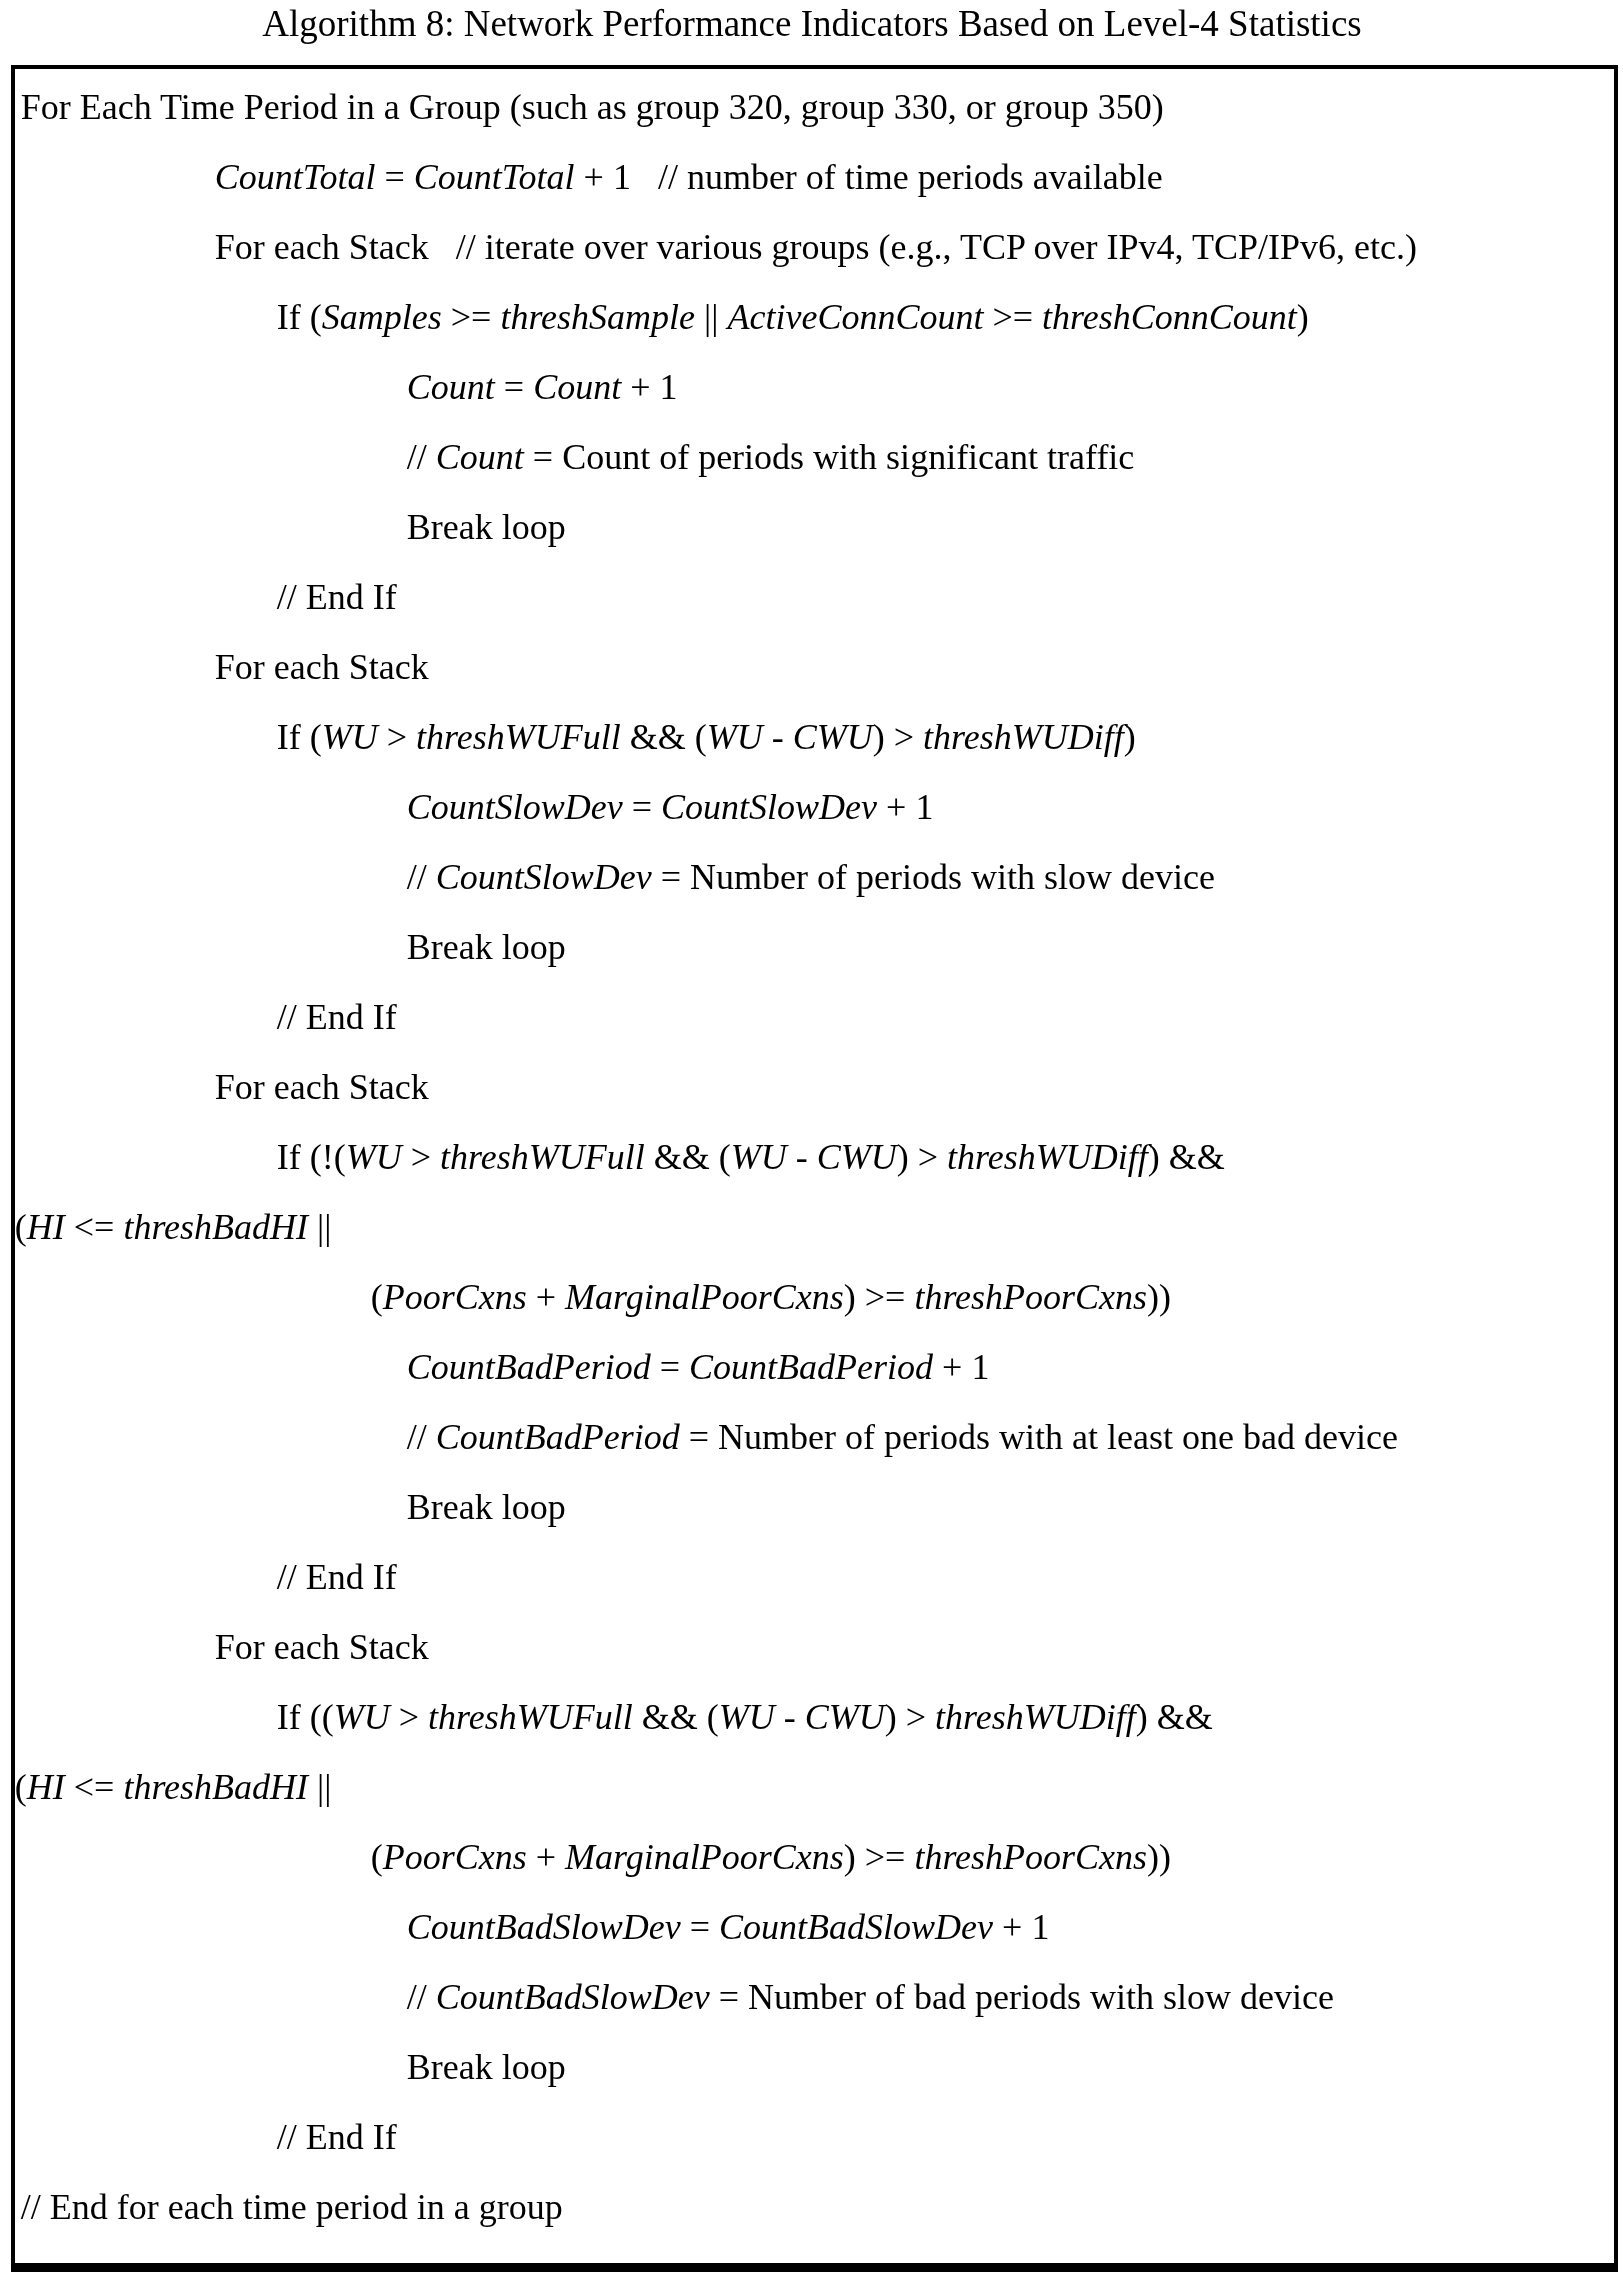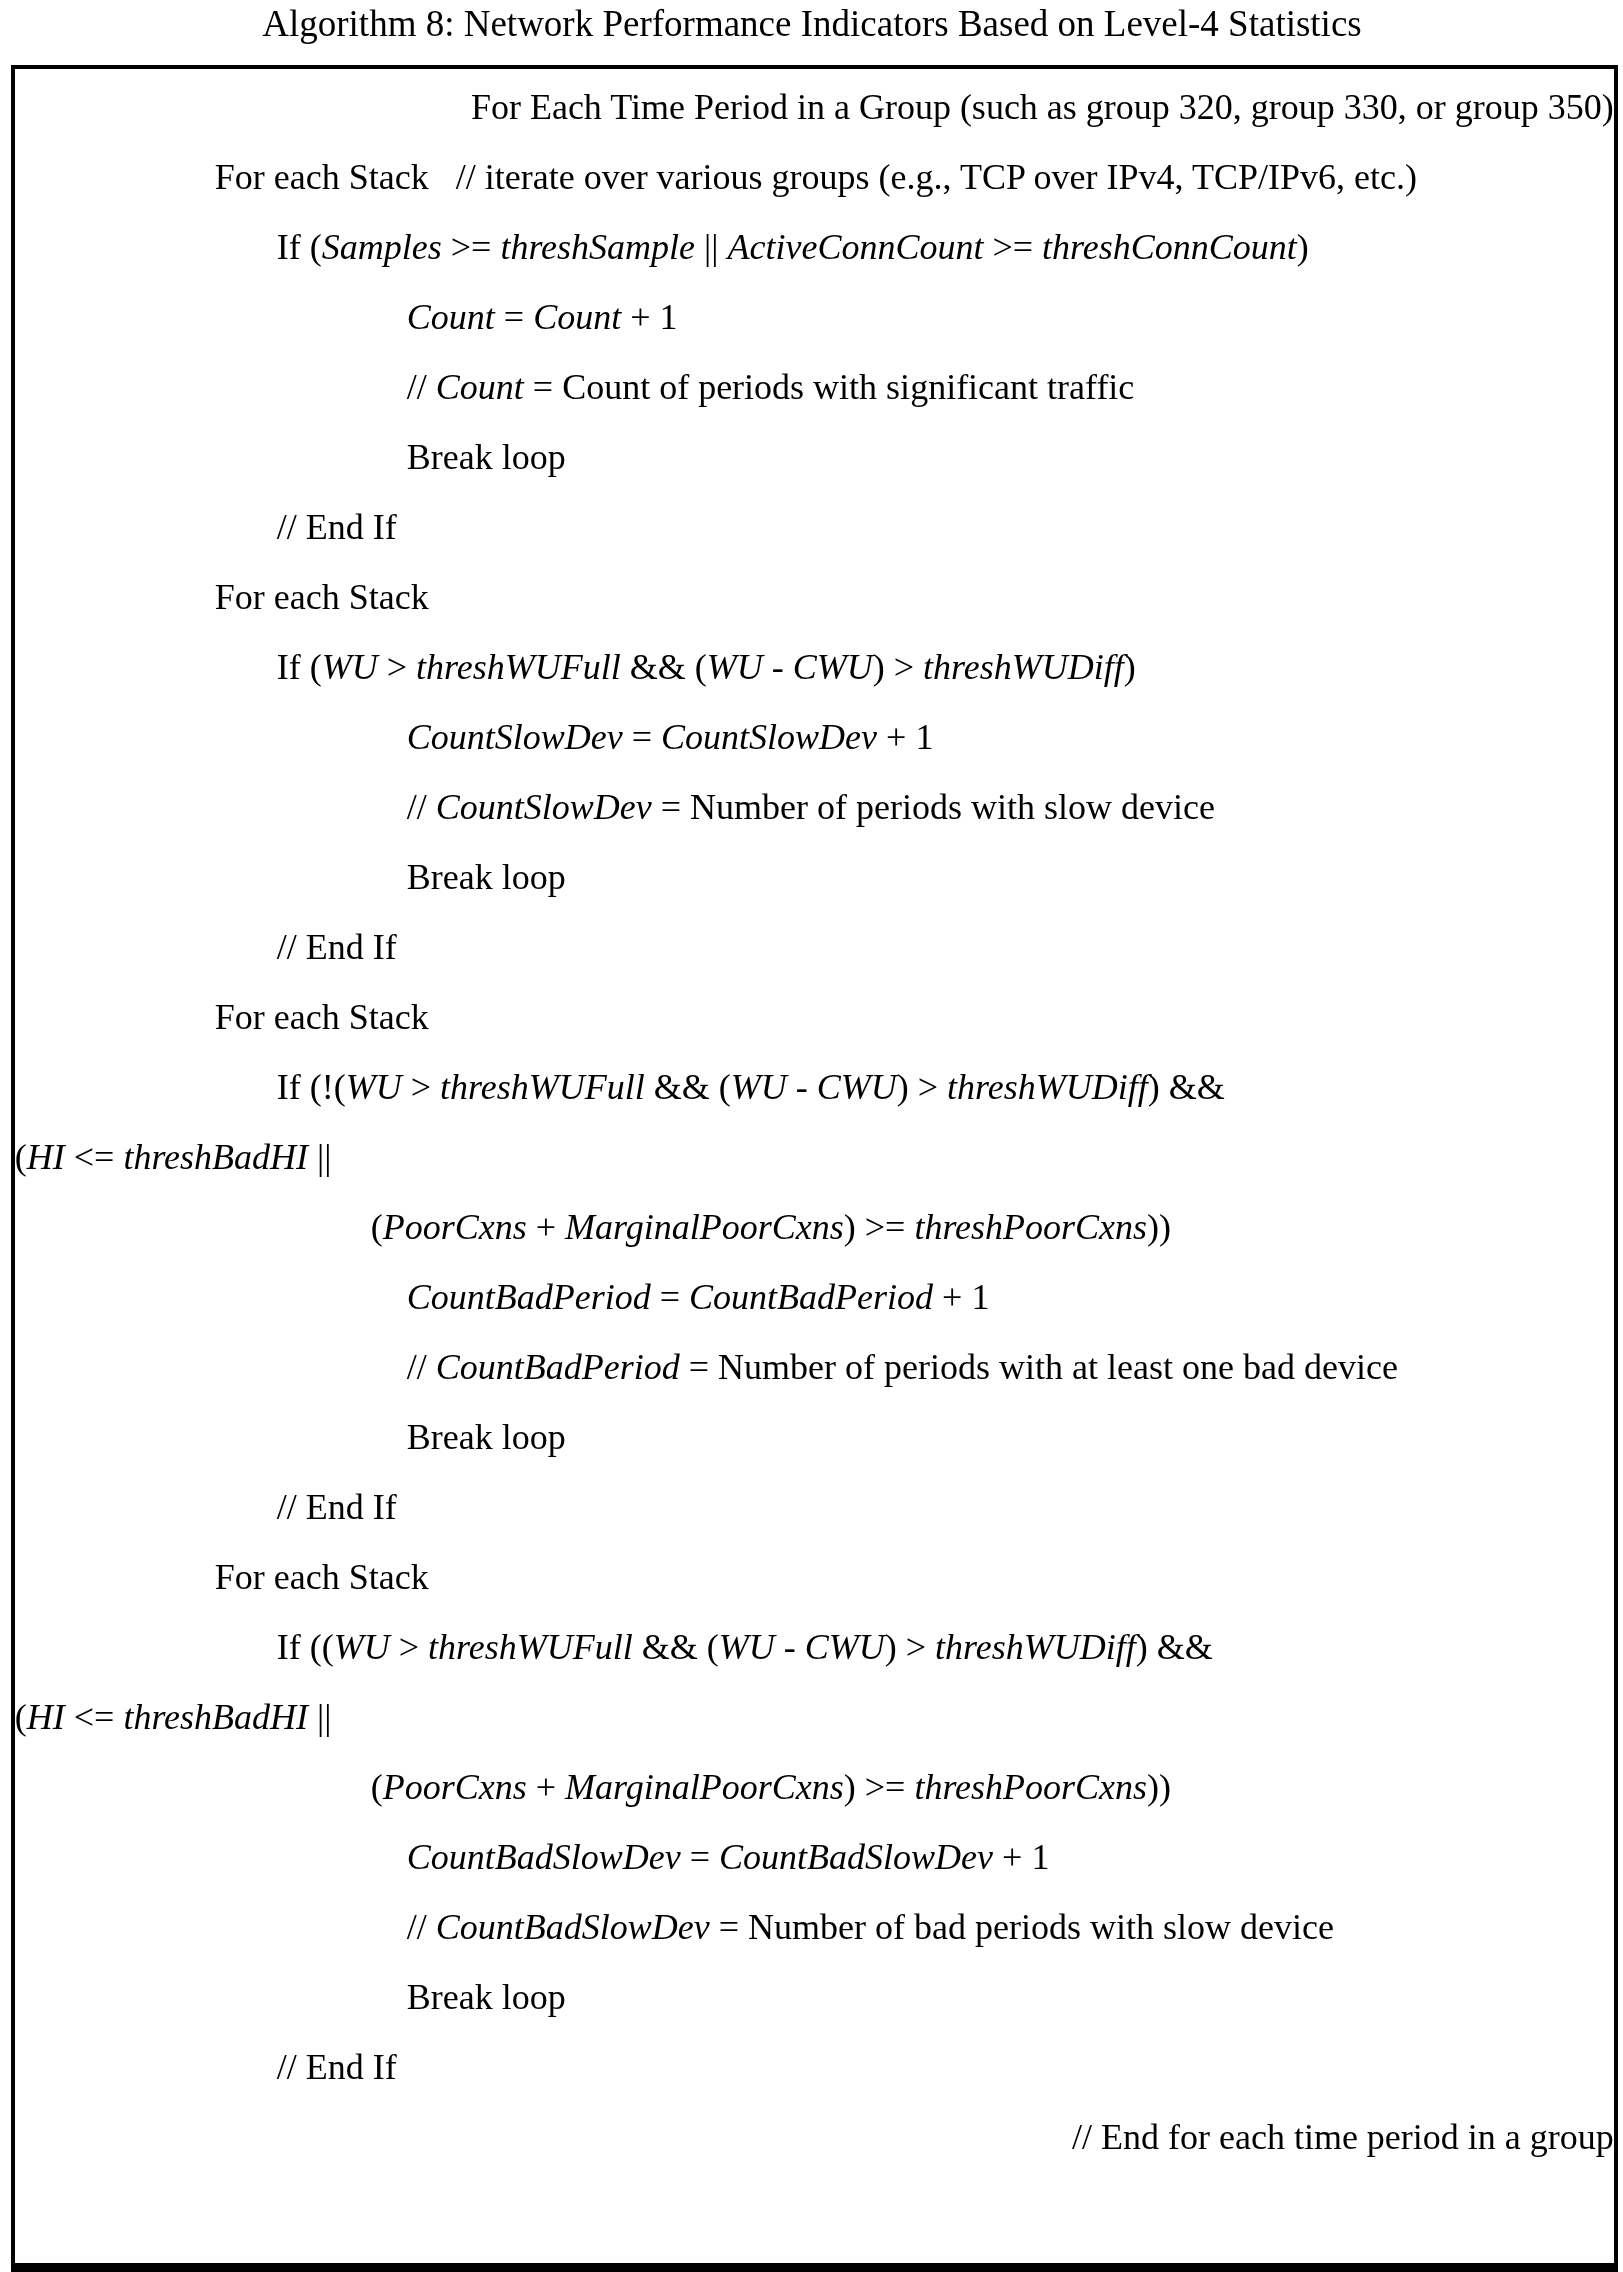--- a/index.html
+++ b/index.html
@@ -33,36 +33,37 @@
     padding-top: 3.3px;
     overflow: hidden;
     background: #ffffff;
   }
   .code-line {
     font-size: 36px;
     line-height: 70px;
     white-space: pre;
   }
   .code-line .it { font-style: italic; }
-  .ind0 { padding-left: 6px; text-align: right;  }
+  .ind0 { padding-left: 6px;  }
   .ind1 { padding-left: 200px; }
   .ind2 { padding-left: 262px; }
   .ind3 { }
   .ind4 { padding-left: 356px; }
   .ind5 { padding-left: 392px; }
 </style>
 </head>
 <body>
 
 <div class="page-header">
   <h1 class="page-title">Algorithm 8: Network Performance Indicators Based on Level-4 Statistics</h1>
 </div>
 
 <div class="algo-box">
     <div class="code-line ind0"><span>For Each Time Period in a Group (such as group 320, group 330, or group 350)</span></div>
+    <div class="code-line ind1"><span class="it">CountTotal</span><span> = </span><span class="it">CountTotal</span><span> + 1   // number of time periods available</span></div>
     <div class="code-line ind1"><span>For each Stack   // iterate over various groups (e.g., TCP over IPv4, TCP/IPv6, etc.)</span></div>
     <div class="code-line ind2"><span>If (</span><span class="it">Samples</span><span> &gt;= </span><span class="it">threshSample</span><span> || </span><span class="it">ActiveConnCount</span><span> &gt;= </span><span class="it">threshConnCount</span><span>)</span></div>
     <div class="code-line ind5"><span class="it">Count</span><span> = </span><span class="it">Count</span><span> + 1</span></div>
     <div class="code-line ind5"><span>// </span><span class="it">Count</span><span> = Count of periods with significant traffic</span></div>
     <div class="code-line ind5"><span>Break loop</span></div>
     <div class="code-line ind2"><span>// End If</span></div>
     <div class="code-line ind1"><span>For each Stack</span></div>
     <div class="code-line ind2"><span>If (</span><span class="it">WU</span><span> &gt; </span><span class="it">threshWUFull</span><span> &amp;&amp; (</span><span class="it">WU</span><span> - </span><span class="it">CWU</span><span>) &gt; </span><span class="it">threshWUDiff</span><span>)</span></div>
     <div class="code-line ind5"><span class="it">CountSlowDev</span><span> = </span><span class="it">CountSlowDev</span><span> + 1</span></div>
     <div class="code-line ind5"><span>// </span><span class="it">CountSlowDev</span><span> = Number of periods with slow device</span></div>

